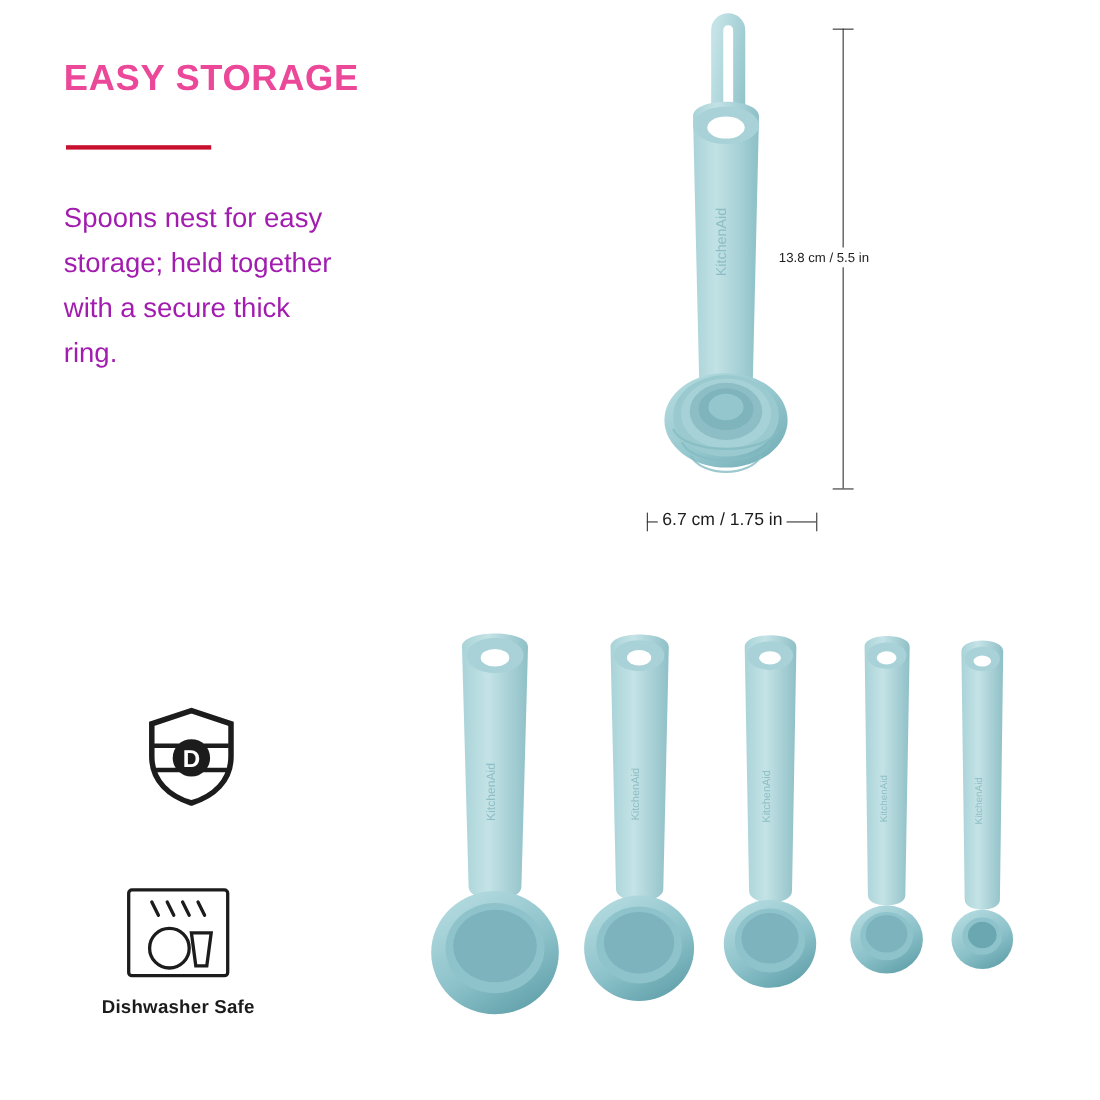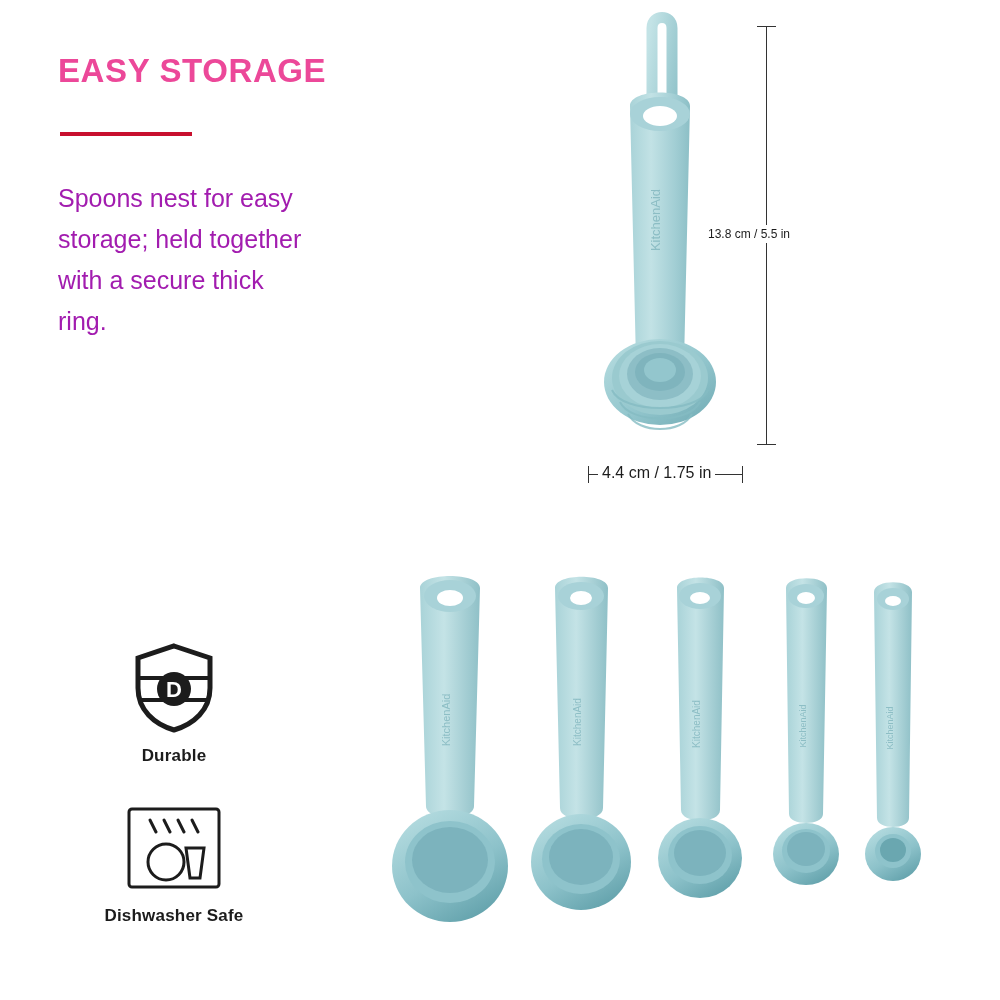--- a/index.html
+++ b/index.html
@@ -44,21 +44,21 @@
     color: #a21caf;
   }
 
   
   .badge {
     position: absolute;
     text-align: center;
     width: 220px;
   }
   .badge.durable { left: 64px; top: 640px; }
-  .badge.dishwasher { left: 64px; top: 800px; }
+  .badge.dishwasher { left: 52px; top: 800px; }
   .badge .glyph {
     height: 96px;
     display: flex;
     align-items: center;
     justify-content: center;
   }
   .badge .caption {
     margin-top: 10px;
     font-size: 17px;
     font-weight: bold;
@@ -150,21 +150,20 @@
 <div class="badge durable">
   <div class="glyph">
     <svg width="84" height="92" viewBox="0 0 84 92">
       <path d="M42 4 L78 16 V46 C78 68 62 82 42 88 C22 82 6 68 6 46 V16 Z" fill="none" stroke="#1c1c1c" stroke-width="5"></path>
       <path d="M8 36 H76" stroke="#1c1c1c" stroke-width="4"></path>
       <path d="M8 58 H76" stroke="#1c1c1c" stroke-width="4"></path>
       <circle cx="42" cy="47" r="17" fill="#1c1c1c"></circle>
       <text x="42" y="55" font-family="Liberation Sans, sans-serif" font-size="22" font-weight="bold" fill="#ffffff" text-anchor="middle">D</text>
     </svg>
   </div>
-  <div class="caption">Durable</div>
 </div>
 
 <div class="badge dishwasher">
   <div class="glyph">
     <svg width="100" height="88" viewBox="0 0 100 88">
       <rect x="5" y="5" width="90" height="78" rx="3" fill="none" stroke="#1c1c1c" stroke-width="3"></rect>
       <g stroke="#1c1c1c" stroke-width="3" stroke-linecap="round">
         <line x1="26" y1="16" x2="32" y2="28"></line>
         <line x1="40" y1="16" x2="46" y2="28"></line>
         <line x1="54" y1="16" x2="60" y2="28"></line>
@@ -223,21 +222,21 @@
 </div>
 
 <div class="dim-v-cap-top"></div>
 <div class="dim-v-line"></div>
 <div class="dim-v-cap-bot"></div>
 <div class="dim-v-label">13.8 cm / 5.5 in</div>
 
 <div class="dim-h-cap-l"></div>
 <div class="dim-h-line"></div>
 <div class="dim-h-cap-r"></div>
-<div class="dim-h-label">4.4 cm / 1.75 in</div>
+<div class="dim-h-label">6.7 cm / 1.75 in</div>
 
 <div class="spoon-row">
   <svg width="560" height="380" viewBox="0 0 560 380">
     <defs>
       <linearGradient id="h1" x1="0" y1="0" x2="1" y2="0">
         <stop offset="0%" stop-color="#a9d3d8"></stop>
         <stop offset="40%" stop-color="#c4e3e6"></stop>
         <stop offset="100%" stop-color="#8fc0c7"></stop>
       </linearGradient>
       <linearGradient id="b1" x1="0.2" y1="0" x2="0.8" y2="1">

